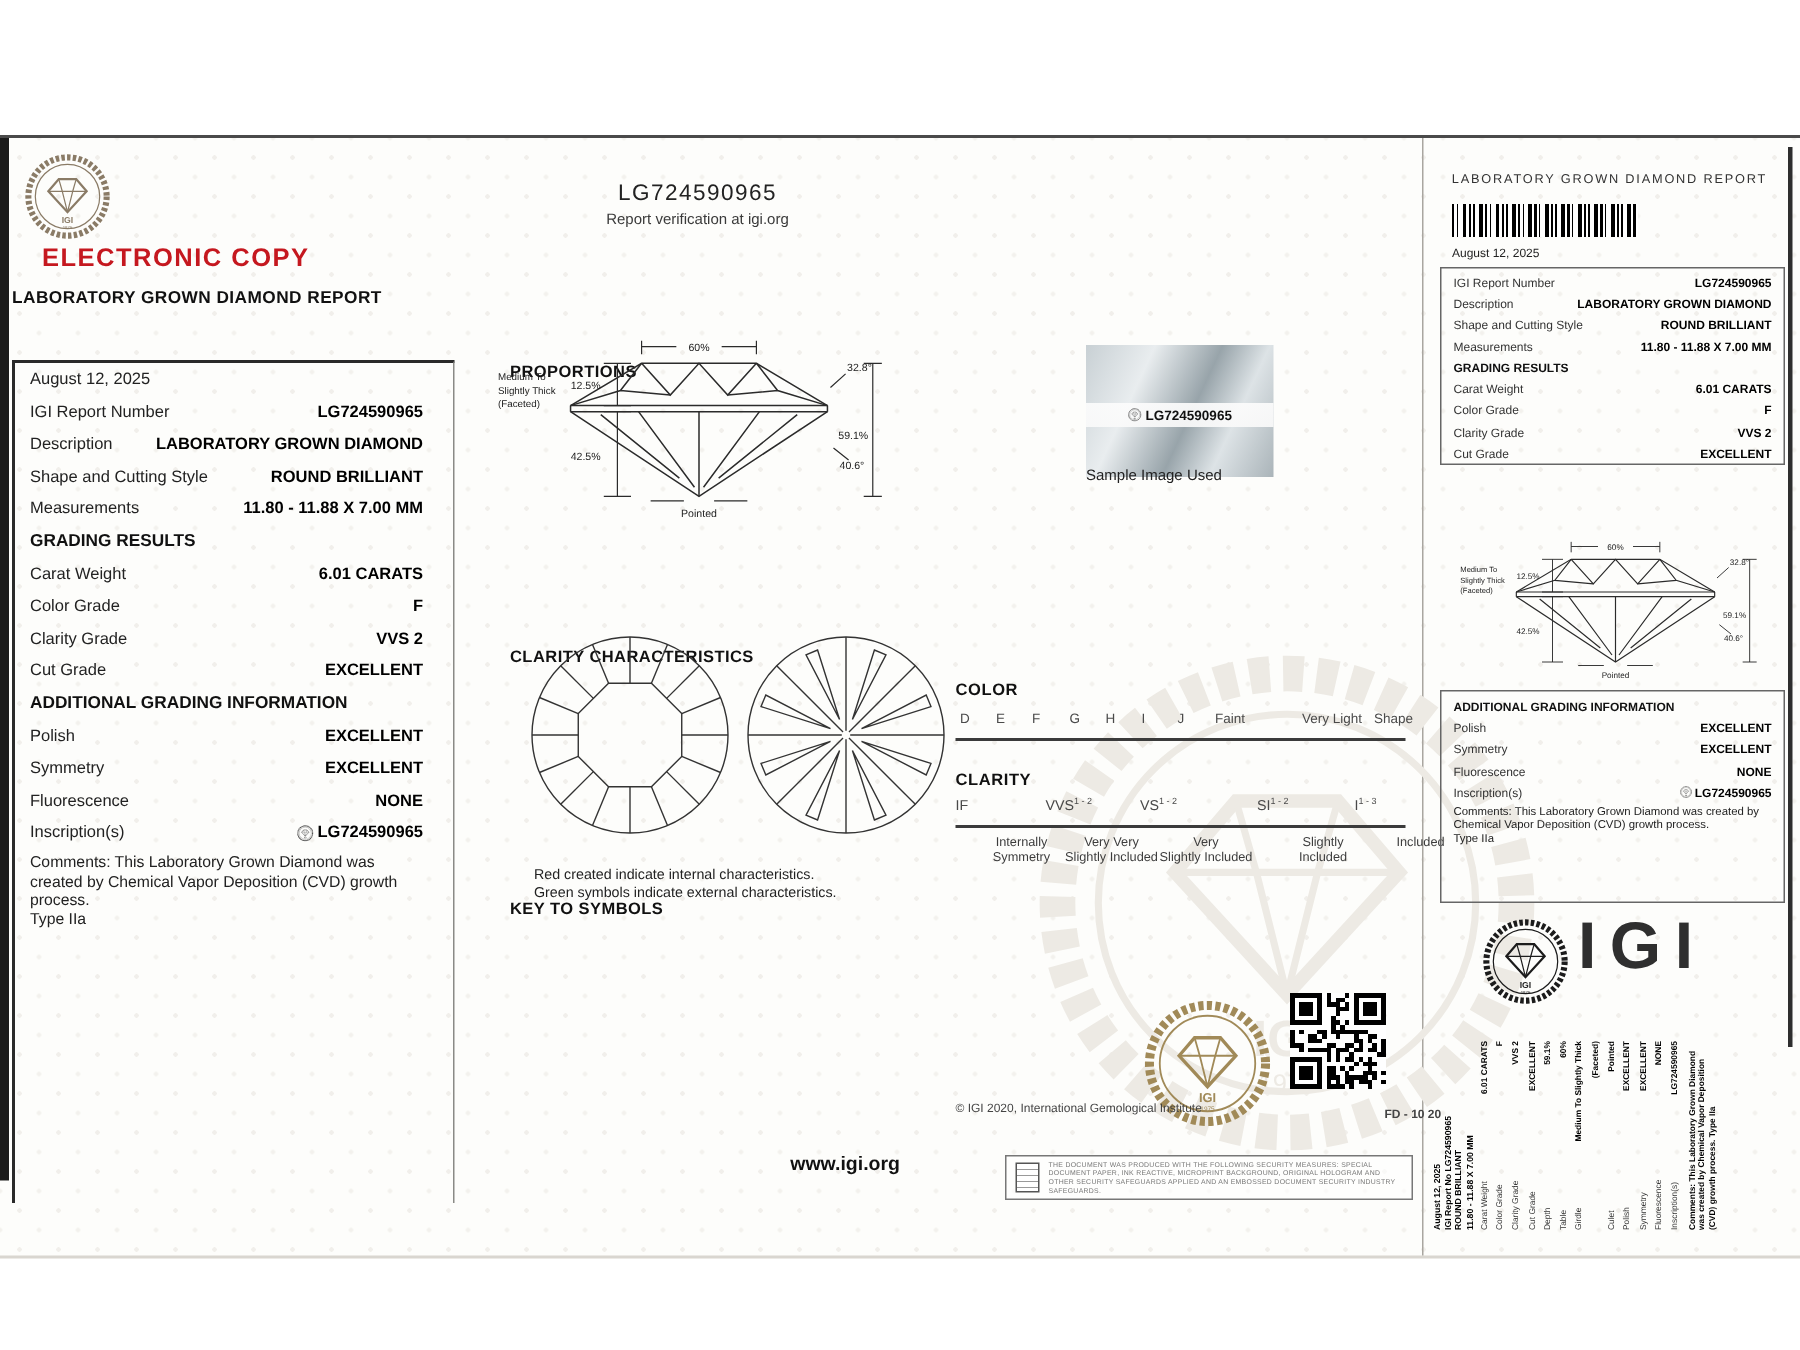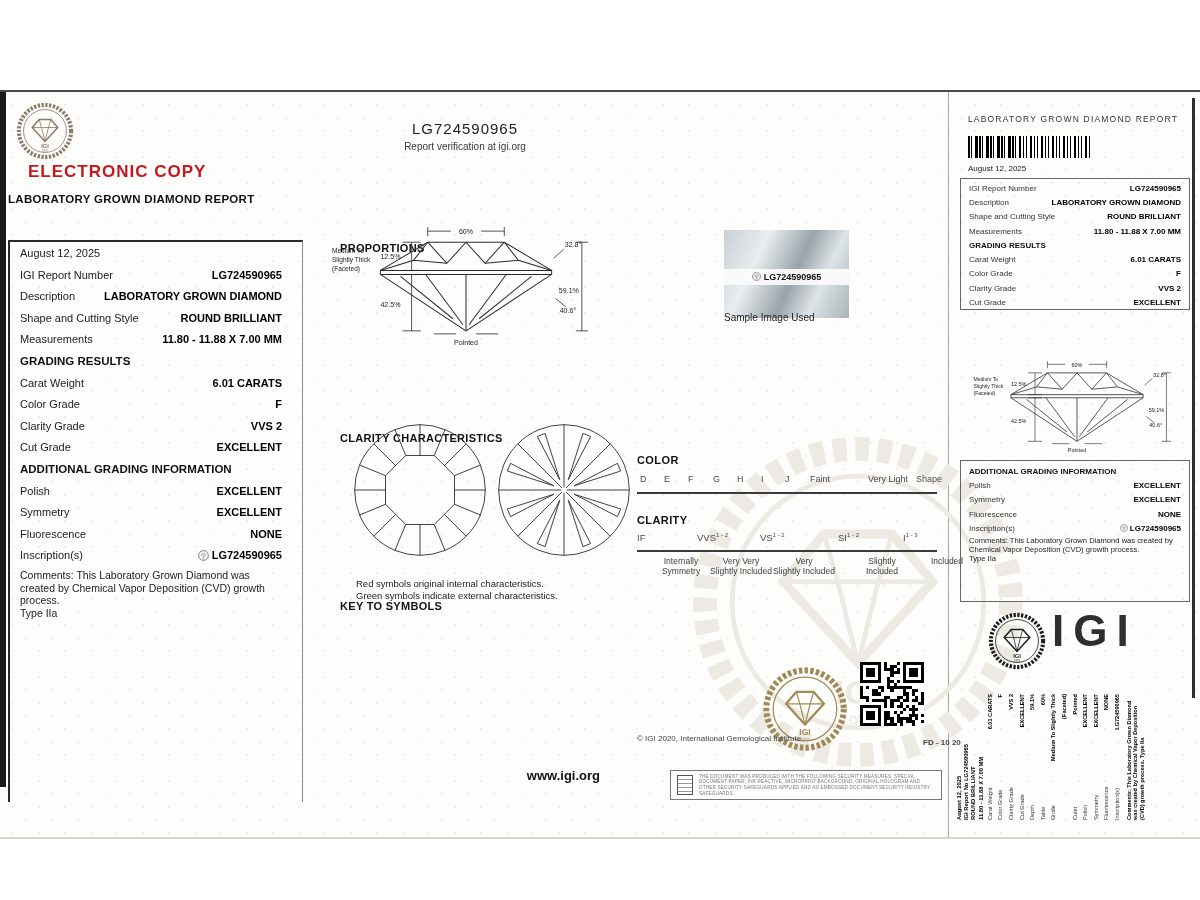--- a/index.html
+++ b/index.html
@@ -303,21 +303,21 @@
         <polygon points="70.40779881161892,63.91344560986456 54.69250199007411,14.307286066803236 46.44333996097224,17.7242008574704" fill="none" stroke="#333" stroke-width="1"></polygon>
         <polygon points="63.91344560986456,70.40779881161892 17.7242008574704,46.443339960972224 14.307286066803243,54.692501990074106" fill="none" stroke="#333" stroke-width="1"></polygon>
         <polygon points="63.91344560986455,79.59220118838107 14.307286066803236,95.30749800992588 17.724200857470393,103.55666003902776" fill="none" stroke="#333" stroke-width="1"></polygon>
         <polygon points="70.40779881161893,86.08655439013545 46.443339960972196,132.2757991425296 54.69250199007407,135.69271393319676" fill="none" stroke="#333" stroke-width="1"></polygon>
         <polygon points="79.59220118838108,86.08655439013543 95.30749800992591,135.69271393319676 103.55666003902773,132.27579914252962" fill="none" stroke="#333" stroke-width="1"></polygon>
         <polygon points="86.08655439013545,79.59220118838107 132.2757991425296,103.5566600390278 135.69271393319676,95.30749800992588" fill="none" stroke="#333" stroke-width="1"></polygon>
       </svg>
 
     <div class="abs h-section" style="left:340px;top:468px;">KEY TO SYMBOLS</div>
     <div class="abs keyline" style="left:356px;top:486px;">
-      <div>Red symbols original internal characteristics.</div>
+      <div>Red created indicate internal characteristics.</div>
       <div>Green symbols indicate external characteristics.</div>
     </div>
 
     <div class="abs scale-title" style="left:637px;top:362px;">COLOR</div>
     <div class="abs scale-row" style="left:637px;top:382px;width:300px;">
       <span style="left:3px">D</span>
       <span style="left:27px">E</span>
       <span style="left:51px">F</span>
       <span style="left:76px">G</span>
       <span style="left:100px">H</span>

